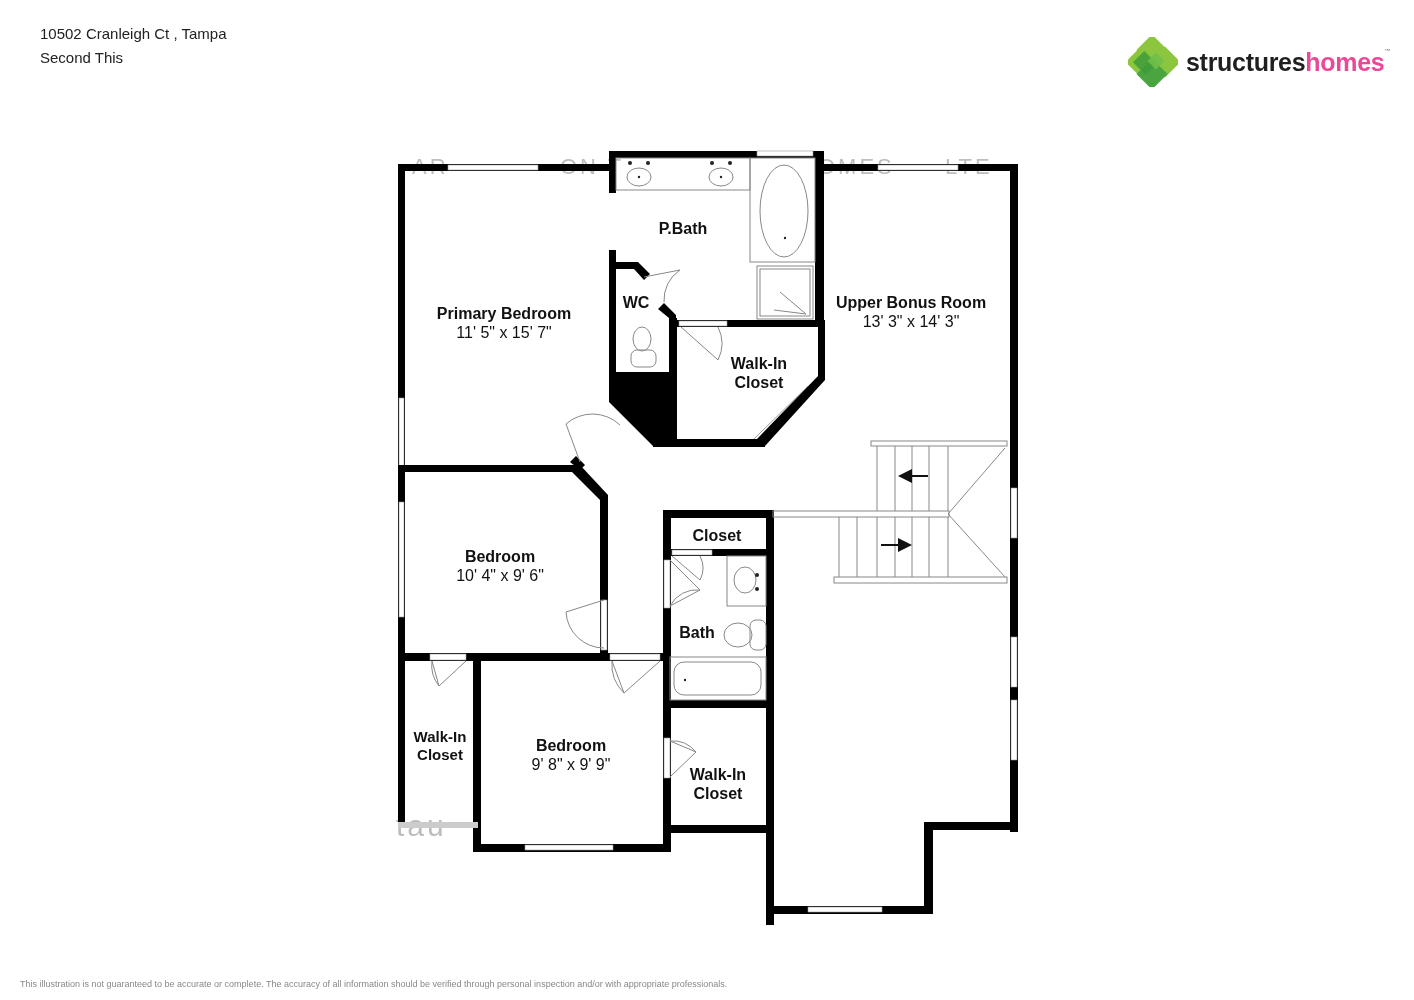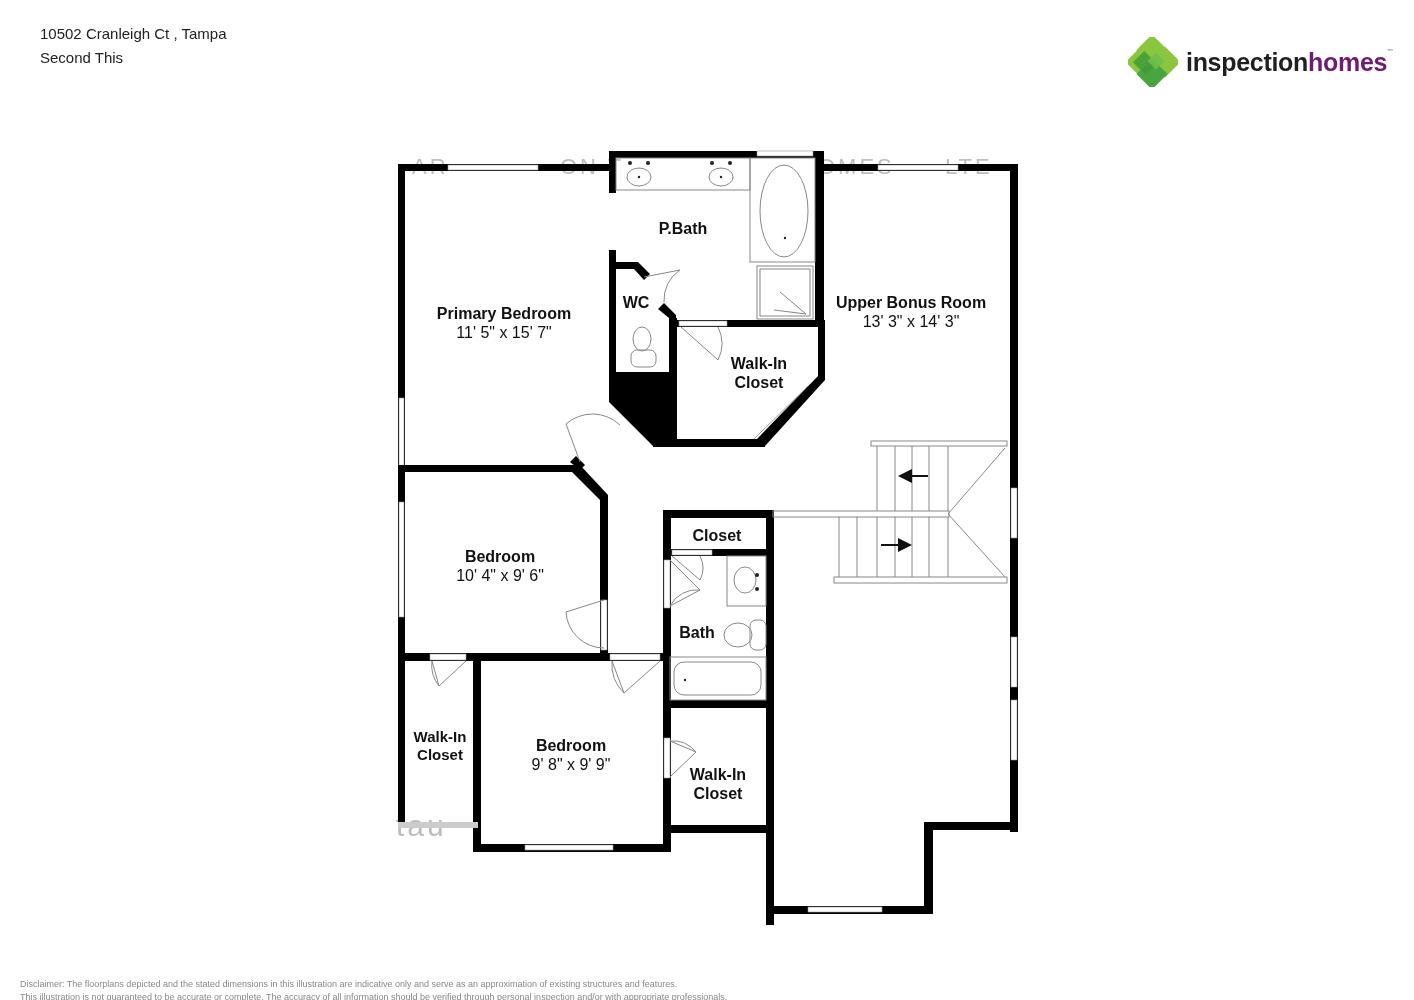--- a/index.html
+++ b/index.html
@@ -2,21 +2,21 @@
 <html><head>
 <meta charset="utf-8">
 <style>
   html, body { margin:0; padding:0; background:#ffffff; }
   body { width:1414px; height:1000px; position:relative; overflow:hidden; font-family:"Liberation Sans", sans-serif; color:#222; }
   .addr { position:absolute; left:20px; top:22px; font-size:15px; line-height:24px; color:#222; }
   .addr div { white-space:nowrap;margin-left:20px; }
   .logo { position:absolute; left:1128px; top:36px; height:52px; display:flex; align-items:center; }
   .logo-text { font-size:25px; font-weight:bold; letter-spacing:-0.3px; margin-left:8px; }
   .logo-inv { color:#1f1f1f; }
-  .logo-homes { color:#701a75; }
+  .logo-homes { color:#ec4899; }
   .logo-tm { font-size:6px; color:#888; vertical-align:top; }
   .plan { position:absolute; left:0; top:0; width:1414px; height:1000px; }
   .lbl-b { font-family:"Liberation Sans", sans-serif; font-weight:bold; font-size:16px; fill:#111; }
   .lbl-d { font-family:"Liberation Sans", sans-serif; font-size:16px; fill:#111; }
   .disclaimer { position:absolute; left:20px; top:978px; font-size:9px; color:#888; line-height:13px; white-space:nowrap; }
   .watermark { font-family:"Liberation Sans", sans-serif; font-size:22px; fill:#bdbdbd; letter-spacing:3px; }
 </style>
 </head>
 <body>
 
@@ -28,21 +28,21 @@
 <div class="logo">
   <svg width="50" height="50" viewBox="0 0 50 50">
     <rect x="13" y="2" width="22" height="22" transform="rotate(45 24 13)" fill="#8cc63f"></rect>
     <rect x="2" y="14" width="22" height="22" transform="rotate(45 13 25)" fill="#8cc63f"></rect>
     <rect x="26" y="14" width="22" height="22" transform="rotate(45 37 25)" fill="#8cc63f"></rect>
     <rect x="13" y="26" width="22" height="22" transform="rotate(45 24 37)" fill="#4aa541"></rect>
     <rect x="8" y="18" width="18" height="16" transform="rotate(45 17 26)" fill="#3f9b3a" opacity="0.85"></rect>
     <rect x="22" y="18" width="12" height="12" transform="rotate(45 28 24)" fill="#6fbf4a" opacity="0.9"></rect>
   </svg>
   <div class="logo-text">
-    <span class="logo-inv">inspection</span><span class="logo-homes">homes</span><span class="logo-tm">™</span>
+    <span class="logo-inv">structures</span><span class="logo-homes">homes</span><span class="logo-tm">™</span>
   </div>
 </div>
 
 <svg class="plan" viewBox="0 0 1414 1000">
 
   <text class="watermark" x="412" y="174">AR</text>
   <text class="watermark" x="560" y="174">ON T</text>
   <text class="watermark" x="818" y="174">OMES</text>
   <text class="watermark" x="945" y="174">LTE</text>
   <text class="watermark" x="396" y="836" style="font-size:30px">tau</text>
@@ -204,15 +204,14 @@
   <text class="lbl-b" x="697" y="638" text-anchor="middle">Bath</text>
   <text class="lbl-b" x="440" y="742" text-anchor="middle" style="font-size:15px">Walk-In</text>
   <text class="lbl-b" x="440" y="760" text-anchor="middle" style="font-size:15px">Closet</text>
   <text class="lbl-b" x="571" y="751" text-anchor="middle">Bedroom</text>
   <text class="lbl-d" x="571" y="770" text-anchor="middle">9' 8" x 9' 9"</text>
   <text class="lbl-b" x="718" y="780" text-anchor="middle">Walk-In</text>
   <text class="lbl-b" x="718" y="799" text-anchor="middle">Closet</text>
 </svg>
 
 <div class="disclaimer">
-  <div>Disclaimer: The floorplans depicted and the stated dimensions in this illustration are indicative only and serve as an approximation of existing structures and features.</div>
   <div>This illustration is not guaranteed to be accurate or complete. The accuracy of all information should be verified through personal inspection and/or with appropriate professionals.</div>
 </div>
 
 </body></html>

